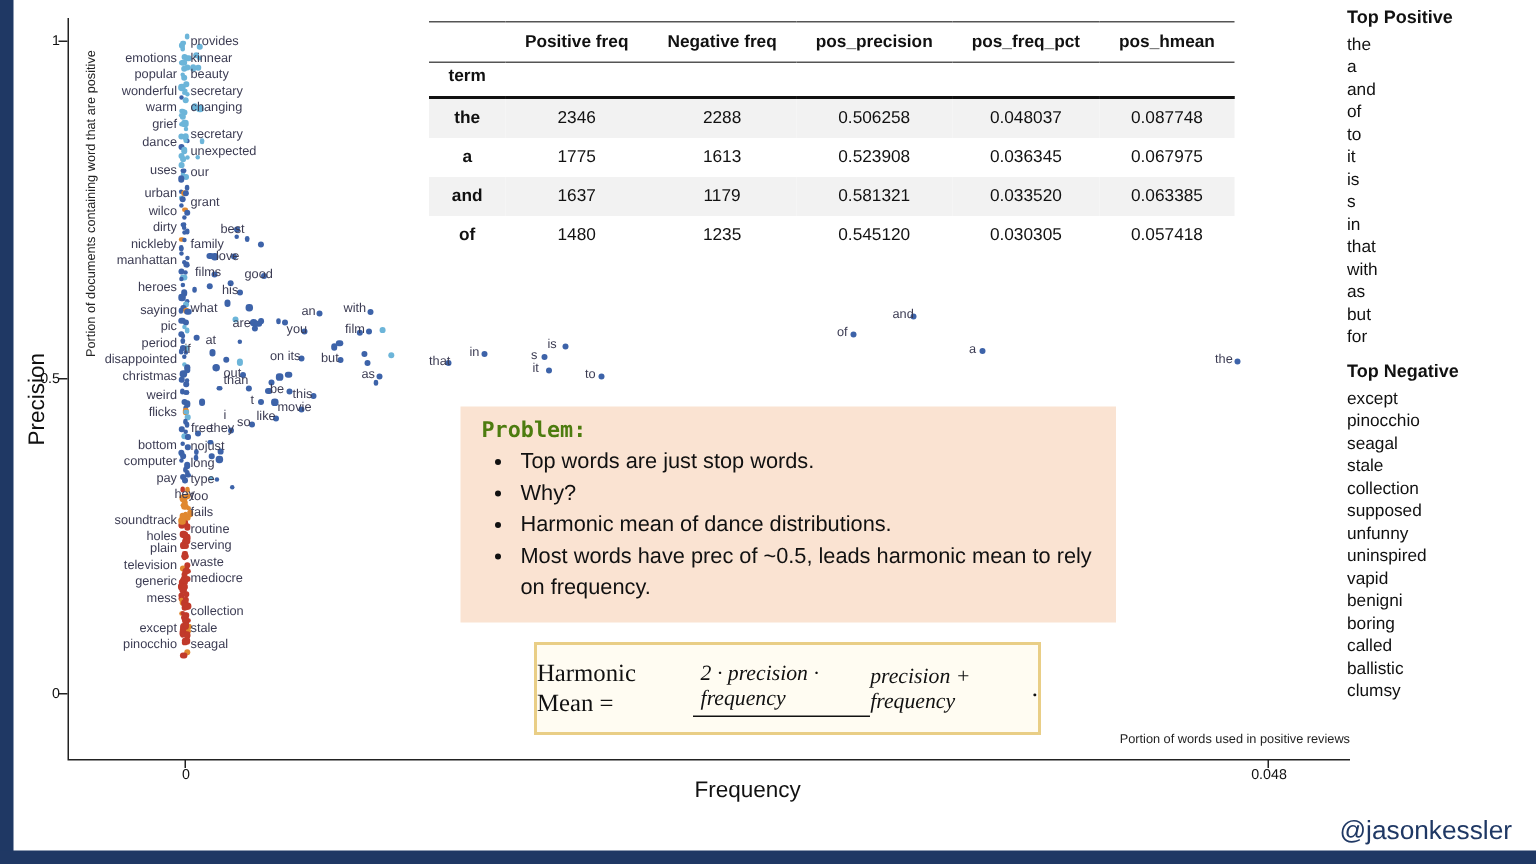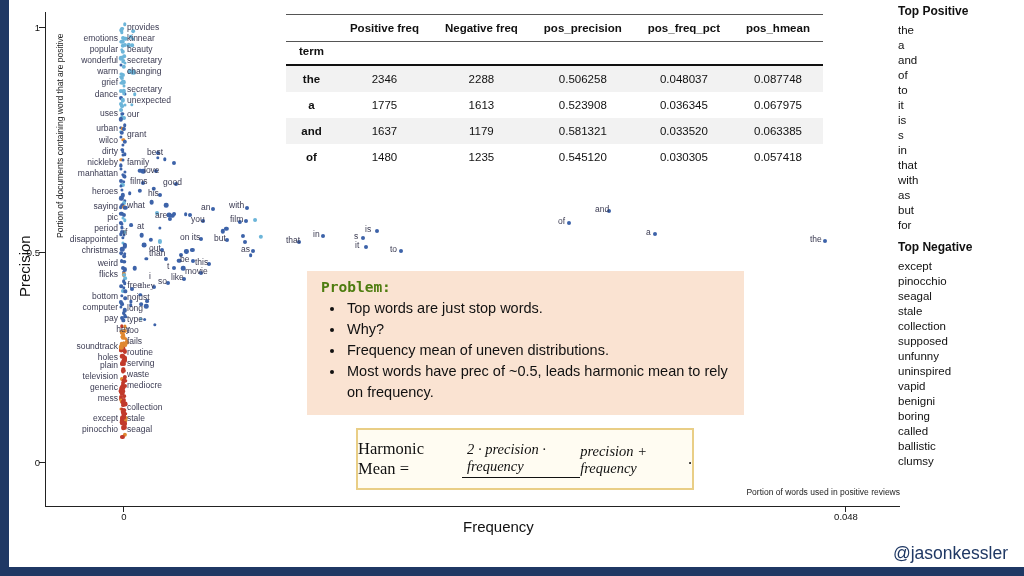--- a/index.html
+++ b/index.html
@@ -466,21 +466,21 @@
         <span class="pw" style="left: 149px; top: 244px;">out</span>
         <span class="pw" style="left: 149px; top: 249px;">than</span>
         <span class="pw" style="left: 241px; top: 245px;">as</span>
         <span class="pw" style="left: 180px; top: 255px;">be</span>
         <span class="pw" style="left: 195px; top: 258px;">this</span>
         <span class="pw" style="left: 167px; top: 262px;">t</span>
         <span class="pw" style="left: 185px; top: 267px;">movie</span>
         <span class="pw" style="left: 149px; top: 272px;">i</span>
         <span class="pw" style="left: 171px; top: 273px;">like</span>
         <span class="pw" style="left: 158px; top: 277px;">so</span>
-        <span class="pw" style="left: 140px; top: 281px; font-family: Liberation Serif, serif;">they</span>
+        <span class="pw" style="left: 140px; top: 281px;">they</span>
         <span class="pw" style="left: 286px; top: 236px;">that</span>
         <span class="pw" style="left: 313px; top: 230px;">in</span>
         <span class="pw" style="left: 365px; top: 225px;">is</span>
         <span class="pw" style="left: 354px; top: 232px;">s</span>
         <span class="pw" style="left: 355px; top: 241px;">it</span>
         <span class="pw" style="left: 390px; top: 245px;">to</span>
         <span class="pw" style="left: 558px; top: 217px;">of</span>
         <span class="pw" style="left: 595px; top: 205px;">and</span>
         <span class="pw" style="left: 646px; top: 228px;">a</span>
         <span class="pw" style="left: 810px; top: 235px;">the</span>
@@ -575,21 +575,21 @@
         <div>ballistic</div>
         <div>clumsy</div>
       </div>
   </div>
 
   <div class="problem-box" style="background: rgb(250, 227, 210);">
     <div class="problem-title">Problem:</div>
     <ul class="problem-bullets">
         <li>Top words are just stop words.</li>
         <li>Why?</li>
-        <li>Frequency mean of uneven distributions.</li>
+        <li>Harmonic mean of dance distributions.</li>
         <li>Most words have prec of ~0.5, leads harmonic mean to rely on frequency.</li>
       </ul>
   </div>
 
   <div class="formula-box" style="background: rgb(255, 252, 242); border-color: rgb(233, 206, 134);">
     <span>Harmonic Mean =</span>
     <span class="frac">
       <span class="num">2 · precision · frequency</span>
       <span class="den">precision + frequency</span>
     </span>

